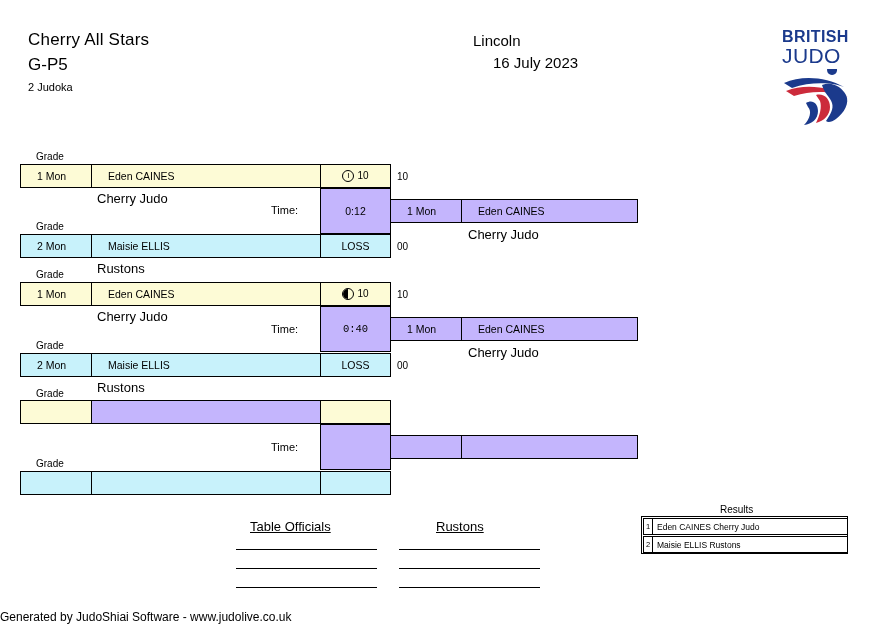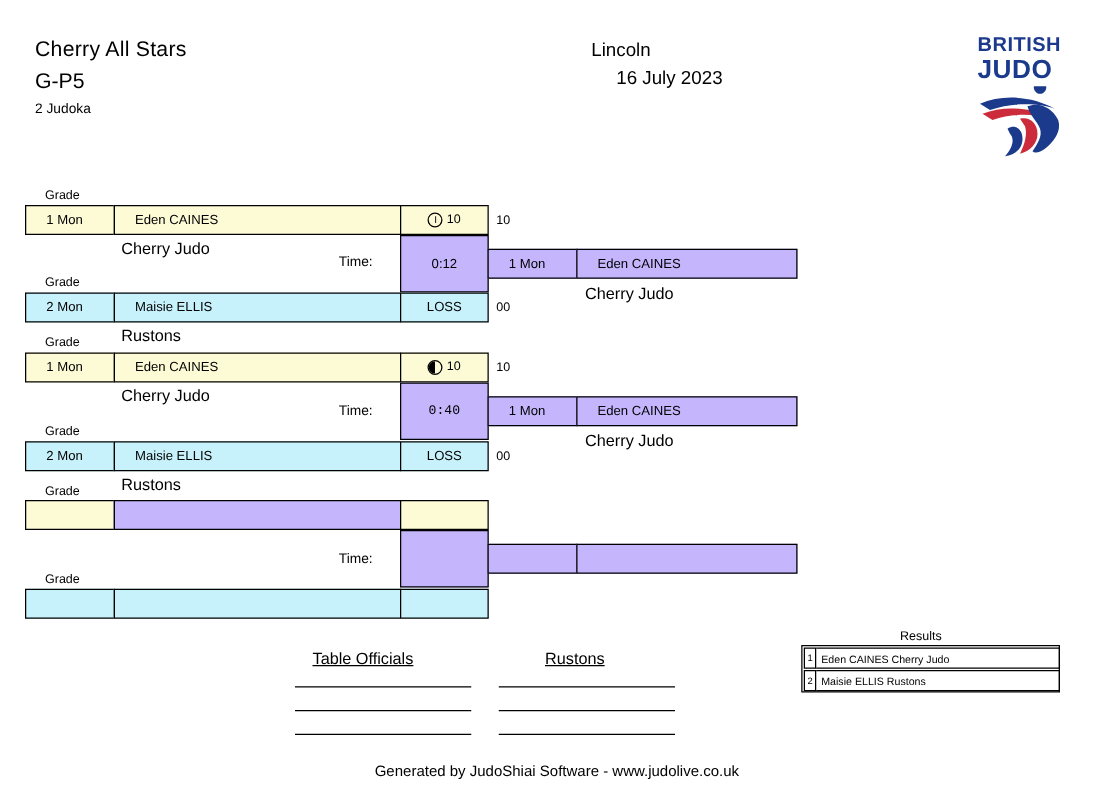--- a/index.html
+++ b/index.html
@@ -63,21 +63,21 @@
   }
   .logo-british {
     font-size: 16px;
     font-weight: bold;
     color: #1b3a8c;
     letter-spacing: .4px;
     line-height: 17px;
   }
   .logo-judo {
     font-size: 21px;
-    font-weight: bold;
+    font-weight: normal;
     color: #1b3a8c;
     letter-spacing: .4px;
     line-height: 21px;
   }
   .logo-fig {
     position: relative;
     width: 86px;
     height: 58px;
     margin-top: 3px;
   }
@@ -212,21 +212,20 @@
     display: flex;
     align-items: center;
     padding-left: 4px;
     margin-right: 1px;
   }
   .footer {
     position: absolute;
     left: 0;
     top: 610px;
     width: 891px;
-    text-align: center;
     font-size: 12px;
   }
 </style>
 </head>
 <body>
 
 <div class="page">
 
   <div class="hdr-club">Cherry All Stars</div>
   <div class="hdr-pool">G-P5</div>

